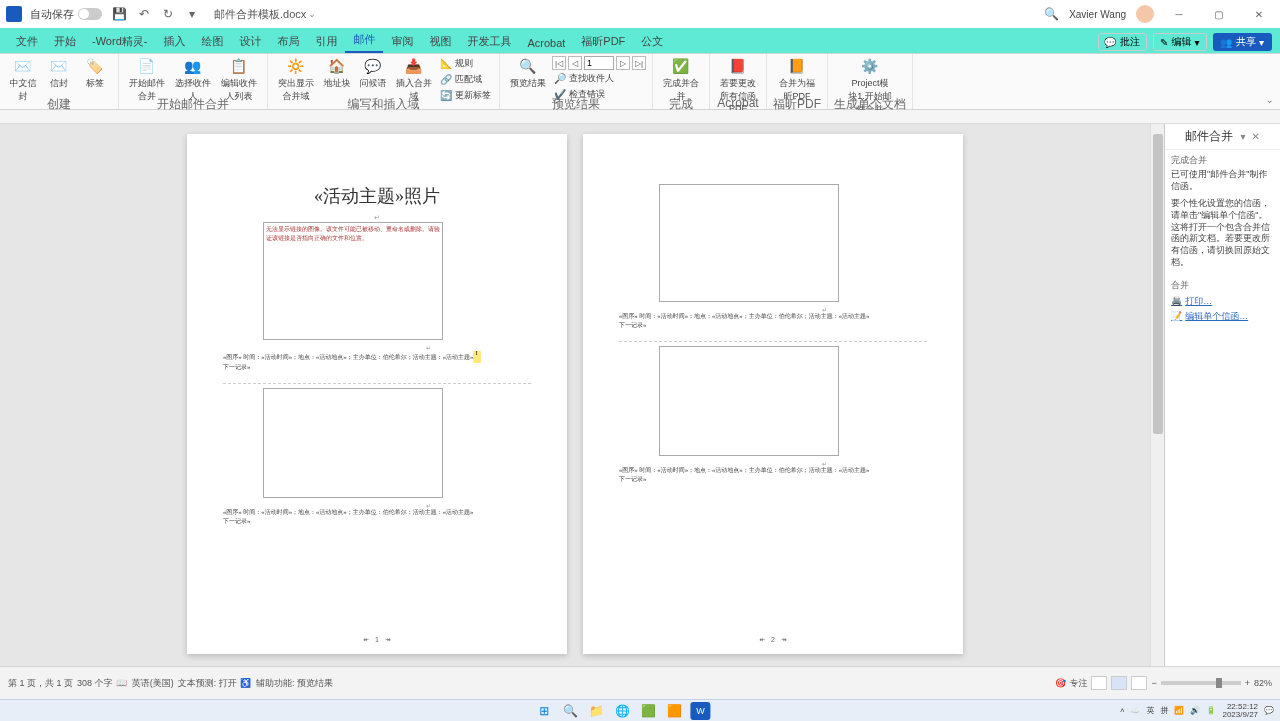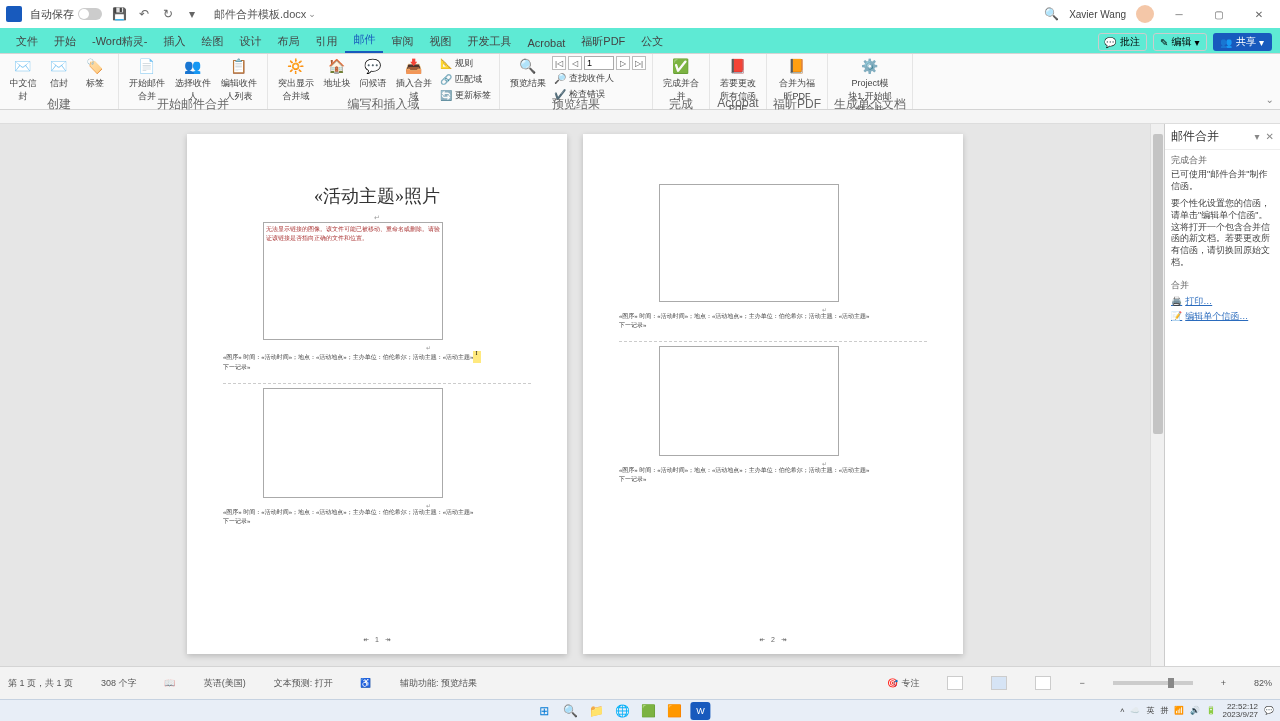--- a/index.html
+++ b/index.html
@@ -55,33 +55,33 @@
 .page .imgbox { width:180px; height:118px; border:1px solid #aaa; margin-left:40px; position:relative; margin-bottom:4px; }
 .page .imgbox .err { font-size:6px; color:#a33; padding:2px; }
 .page .caption { font-size:6px; color:#444; line-height:1.3; }
 .page .nextrec { font-size:6px; color:#444; }
 .page .pagenum { position:absolute; bottom:10px; left:0; right:0; text-align:center; font-size:7px; color:#666; display:flex; justify-content:center; gap:6px;}
 .cursor-hl { display:inline-block; width:8px; height:12px; background:#ffe97f; vertical-align:middle; position:relative; }
 .cursor-hl::after { content:"I"; color:#000; position:absolute; left:2px; top:-1px; font-family:serif; }
 
 
 .taskpane { width:116px; background:#fff; border-left:1px solid #ccc; display:flex; flex-direction:column; font-size:10px; }
-.taskpane .tp-head { display:flex; align-items:center; padding:4px 6px; font-size:12px; color:#333; border-bottom:1px solid #eee;}
+.taskpane .tp-head { display:flex; align-items:center; padding:4px 20px; font-size:12px; color:#333; border-bottom:1px solid #eee;}
 .taskpane .tp-head .sp { flex:1; }
 .taskpane .tp-head .btn { font-size:10px; color:#888; margin-left:6px; }
 .taskpane .section-title { font-size:9px; color:#666; padding:4px 6px 2px; }
 .taskpane .section-body { font-size:9px; color:#444; padding:0 6px 6px; line-height:1.3;}
 .taskpane .link { color:#2a6bbd; text-decoration:underline; font-size:9px; padding:1px 6px; display:flex; gap:3px; align-items:center;}
 .taskpane .footer { margin-top:auto; padding:4px 6px; font-size:9px; color:#555; border-top:1px solid #eee;}
 .taskpane .step-nav { color:#2a6bbd; text-decoration:underline; }
 
 
 .vscroll { width:14px; background:#f0f0f0; border-left:1px solid #ddd; position:relative;}
 .vscroll .thumb { position:absolute; left:2px; width:10px; top:10px; height:300px; background:#c4c4c4; border-radius:2px;}
-.statusbar2 { position:absolute; bottom:0; left:0; right:0; height:22px; background:#f3f3f3; border-top:1px solid #d4d4d4; display:flex; align-items:center; font-size:9px; color:#555; padding:16px 8px; gap:28px;}
+.statusbar2 { position:absolute; bottom:0; left:0; right:0; height:22px; background:#f3f3f3; border-top:1px solid #d4d4d4; display:flex; align-items:center; font-size:9px; color:#555; padding:16px 8px; gap:4px;}
 .statusbar2 .sp {flex:1;}
 .statusbar2 .view-btn { width:16px; height:14px; border:1px solid #ccc; background:#fff; }
 .statusbar2 .view-btn.active { background:#d6e4f5; }
 .statusbar2 .zoom-slider { width:80px; height:4px; background:#ccc; position:relative;}
 .statusbar2 .zoom-slider .knob { position:absolute; top:-3px; left:55px; width:6px; height:10px; background:#888;}
 
 .win-taskbar { position:absolute; bottom:0; left:0; right:0; height:22px; background:#e8eef7; border-top:1px solid #c6d2e1; display:flex; align-items:center;}
 .win-taskbar .center { position:absolute; left:50%; transform:translateX(-60%); display:flex; gap:6px;}
 .win-taskbar .tb-icon { width:20px; height:18px; border-radius:3px; display:flex; align-items:center; justify-content:center; font-size:12px;}
 .win-taskbar .right { position:absolute; right:6px; display:flex; align-items:center; gap:6px; font-size:8px; color:#444;}

